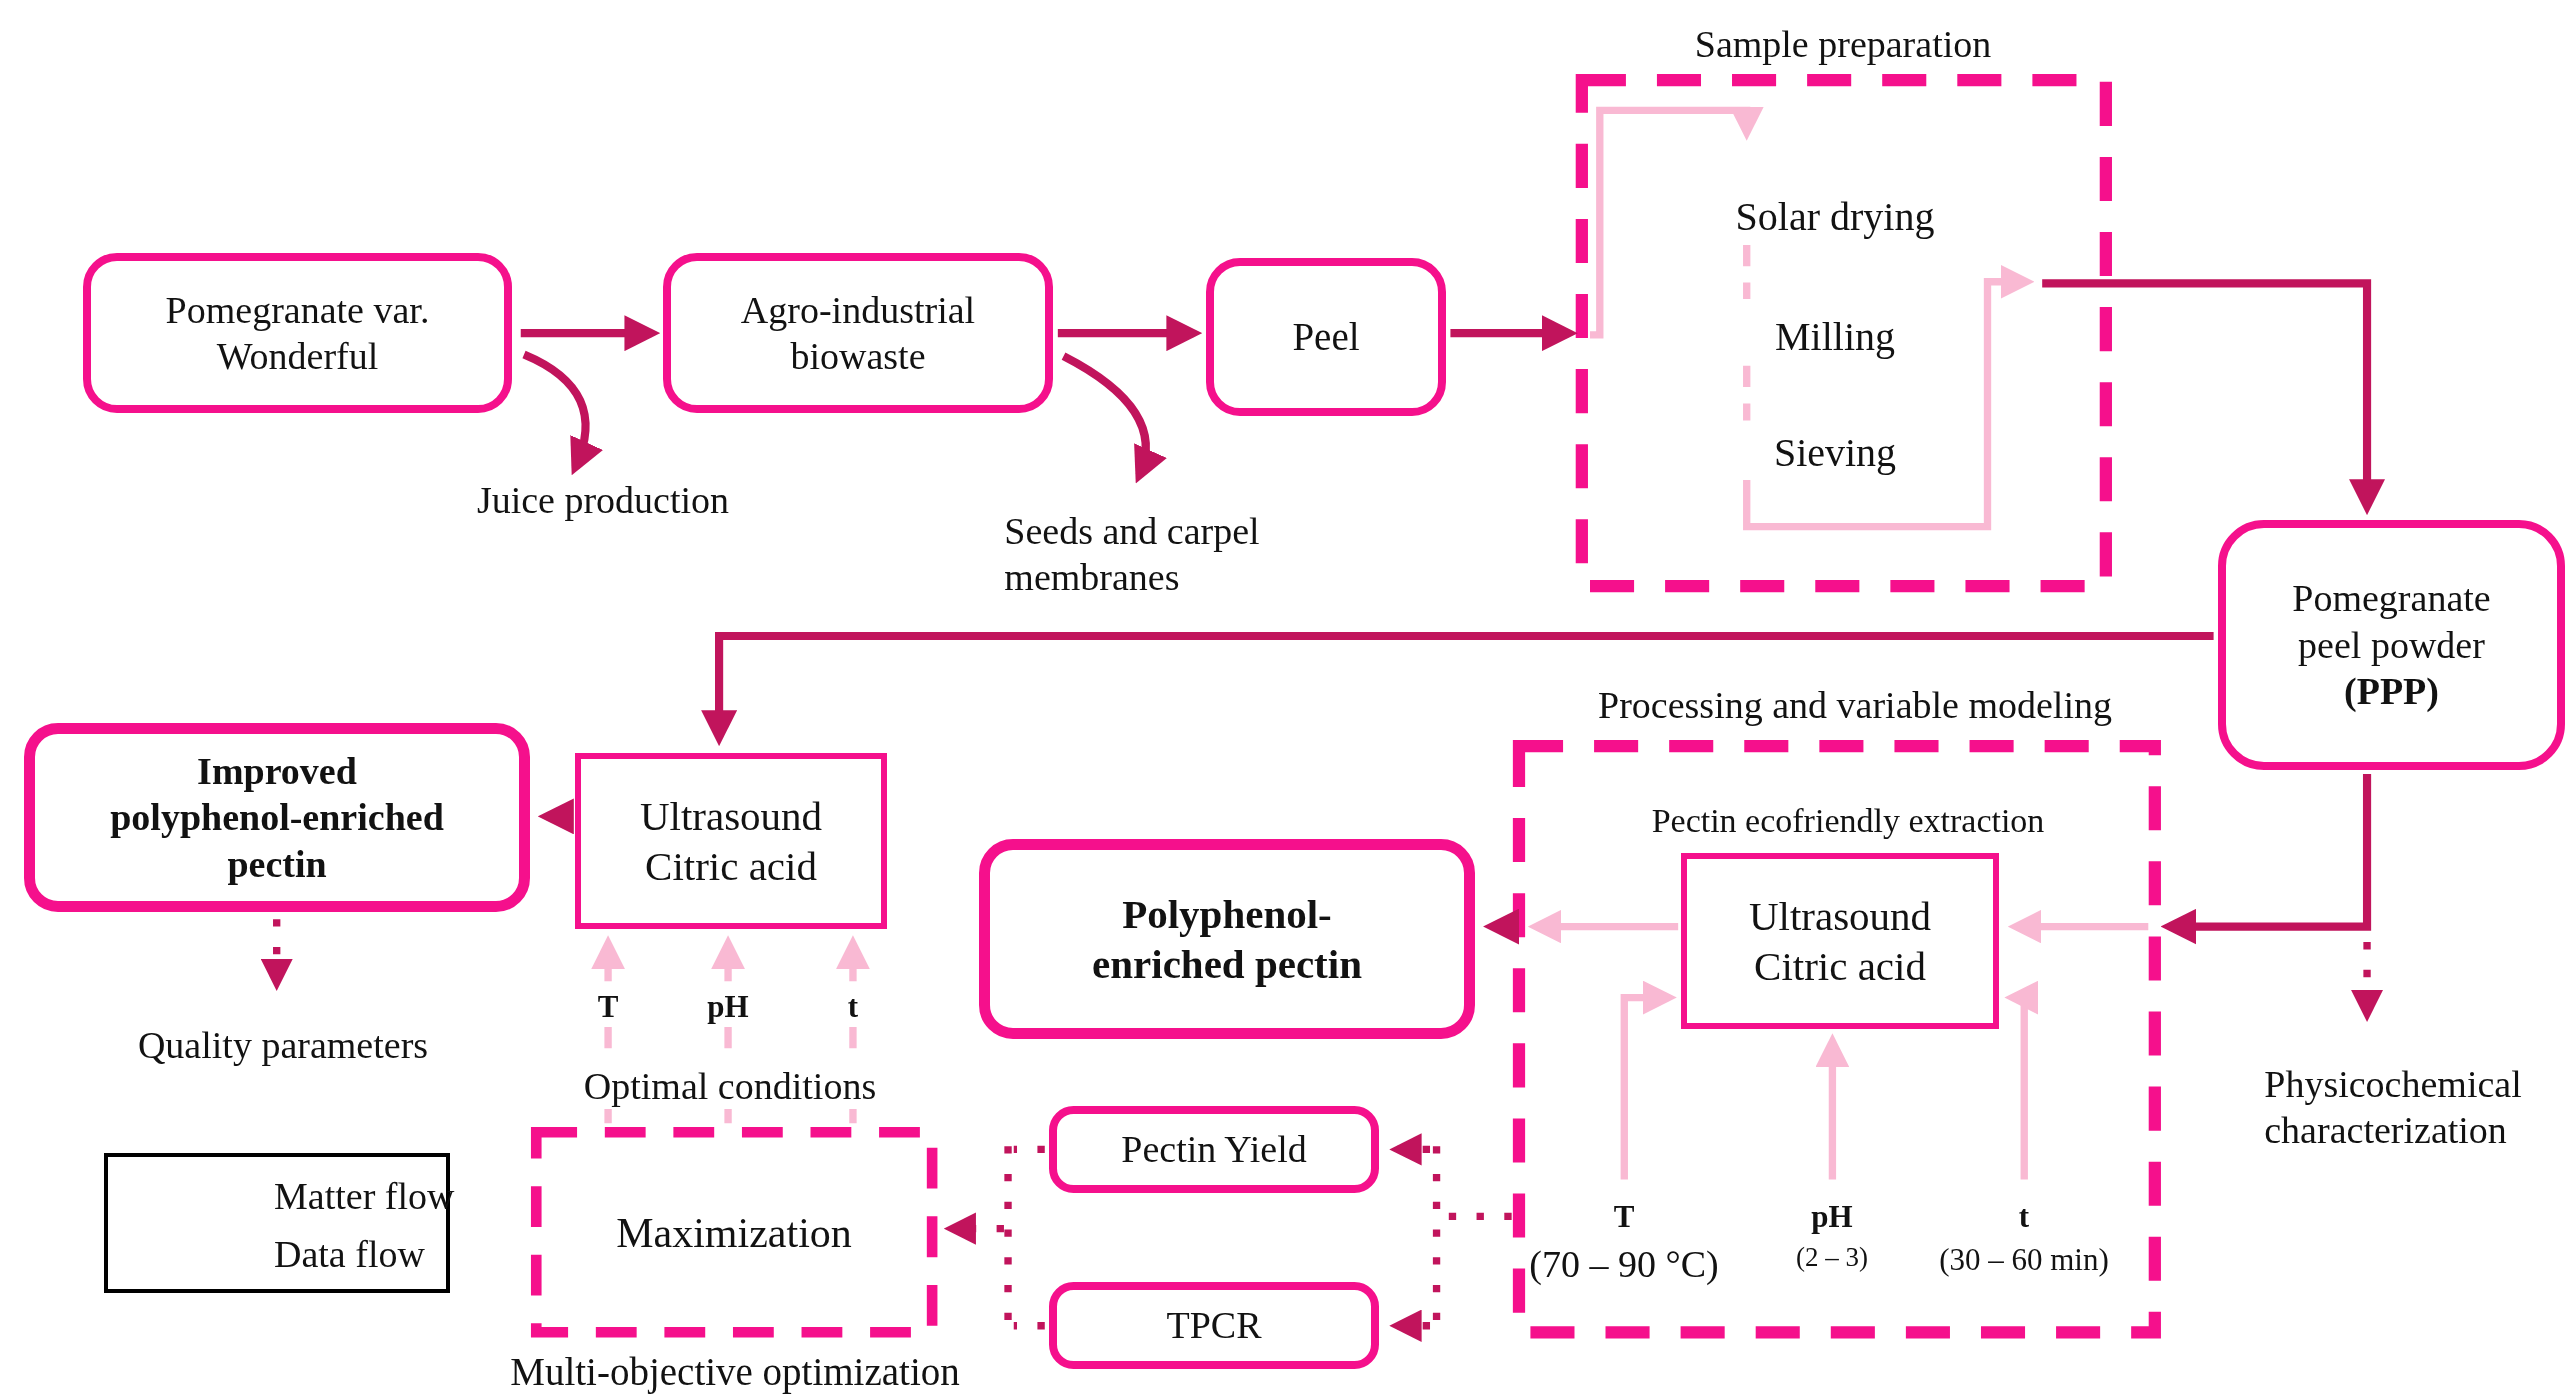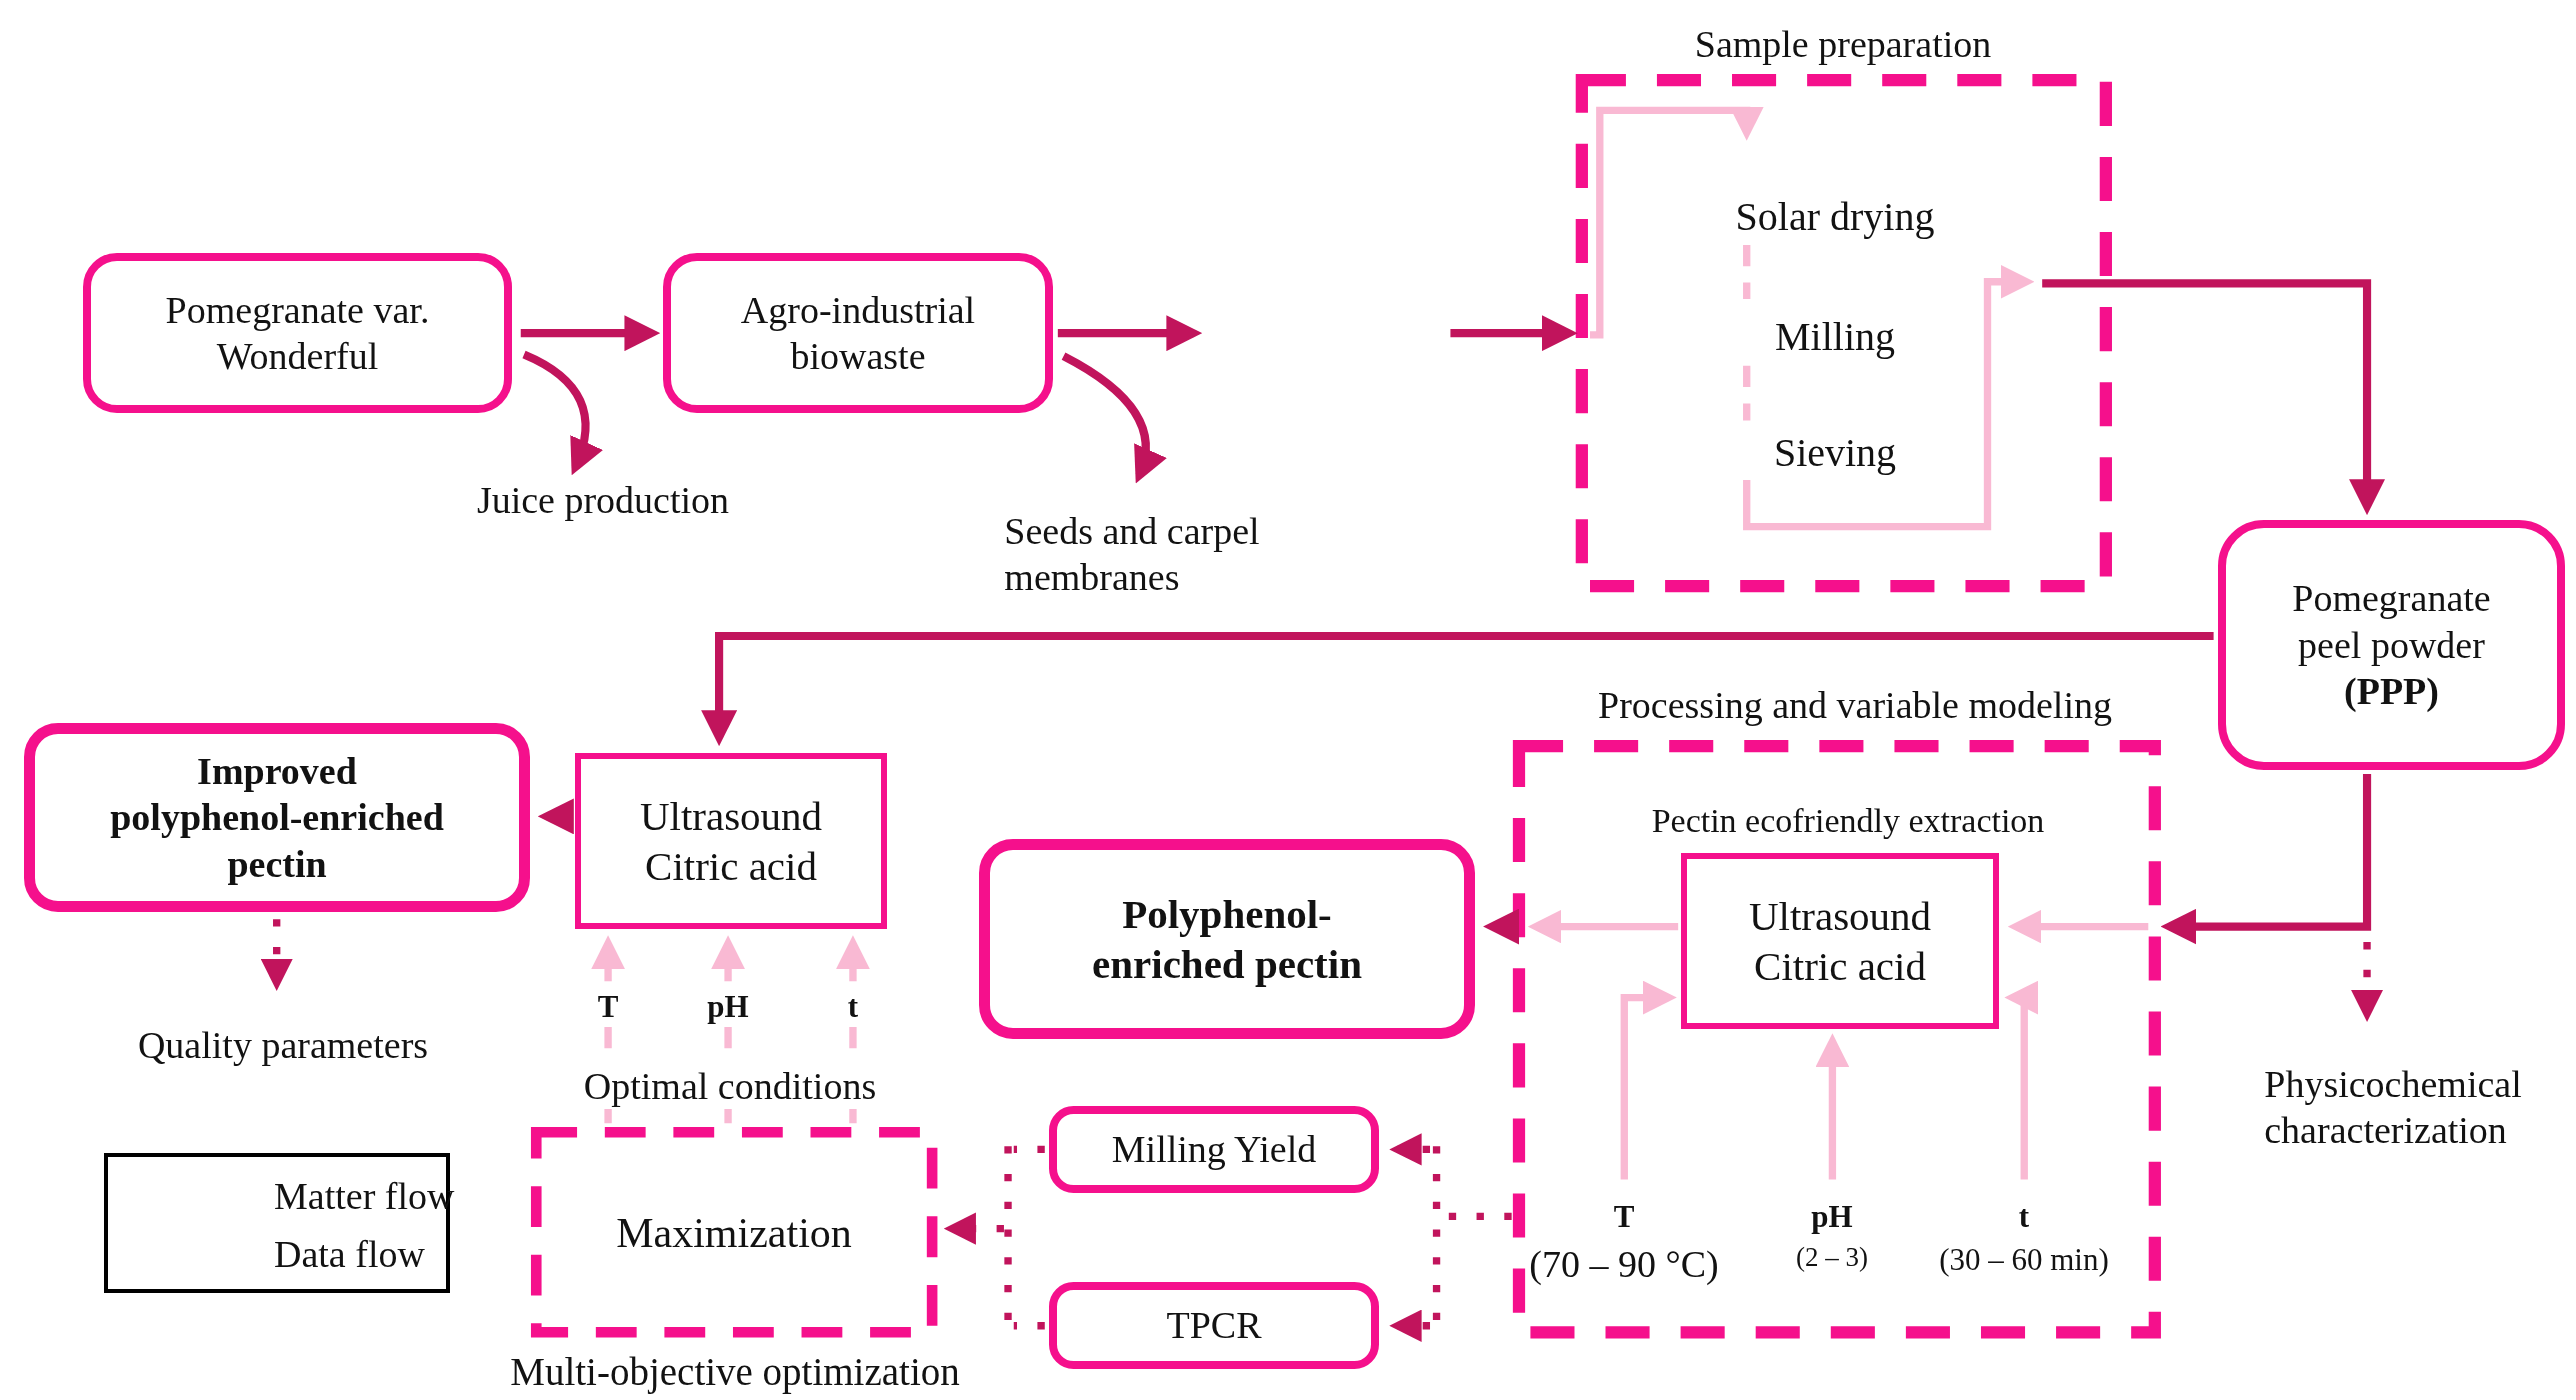--- a/index.html
+++ b/index.html
@@ -108,38 +108,39 @@
       <path d="M172 1535 H310" marker-end="url(#mC)"></path>
     </g>
   </svg>
 
   <div class="node rounded" style="left:83px;top:253px;width:429px;height:160px;font-size:38px;">Pomegranate var.
 Wonderful</div>
 
   <div class="node rounded" style="left:663px;top:253px;width:390px;height:160px;font-size:38px;">Agro-industrial
 biowaste</div>
 
+  <div class="node rounded" style="left:1206px;top:258px;width:240px;height:158px;font-size:39px;">Peel</div>
 
   <div class="node rounded-lg" style="left:2218px;top:520px;width:347px;height:250px;font-size:38px;flex-direction:column;">
     <span>Pomegranate
 peel powder</span>
     <span class="bold">(PPP)</span>
   </div>
 
   <div class="node rounded thick bold" style="left:24px;top:723px;width:506px;height:189px;font-size:38px;">Improved
 polyphenol-enriched
 pectin</div>
 
   <div class="node square thin" style="left:575px;top:753px;width:312px;height:176px;font-size:41px;">Ultrasound
 Citric acid</div>
 
   <div class="node rounded thick bold" style="left:979px;top:839px;width:496px;height:200px;font-size:41px;">Polyphenol-
 enriched pectin</div>
 
-  <div class="node rounded-sm" style="left:1049px;top:1106px;width:330px;height:87px;font-size:38px;">Milling Yield</div>
+  <div class="node rounded-sm" style="left:1049px;top:1106px;width:330px;height:87px;font-size:38px;">Pectin Yield</div>
 
   <div class="node rounded-sm" style="left:1049px;top:1282px;width:330px;height:87px;font-size:38px;">TPCR</div>
 
   <div class="node square thin" style="left:1681px;top:853px;width:318px;height:176px;font-size:41px;">Ultrasound
 Citric acid</div>
 
   <div class="lbl" style="left:734px;top:1208px;font-size:42px;">Maximization</div>
 
   <div class="lbl" style="left:1843px;top:21px;font-size:38px;">Sample preparation</div>
   <div class="lbl" style="left:1835px;top:193px;font-size:40px;">Solar drying</div>

